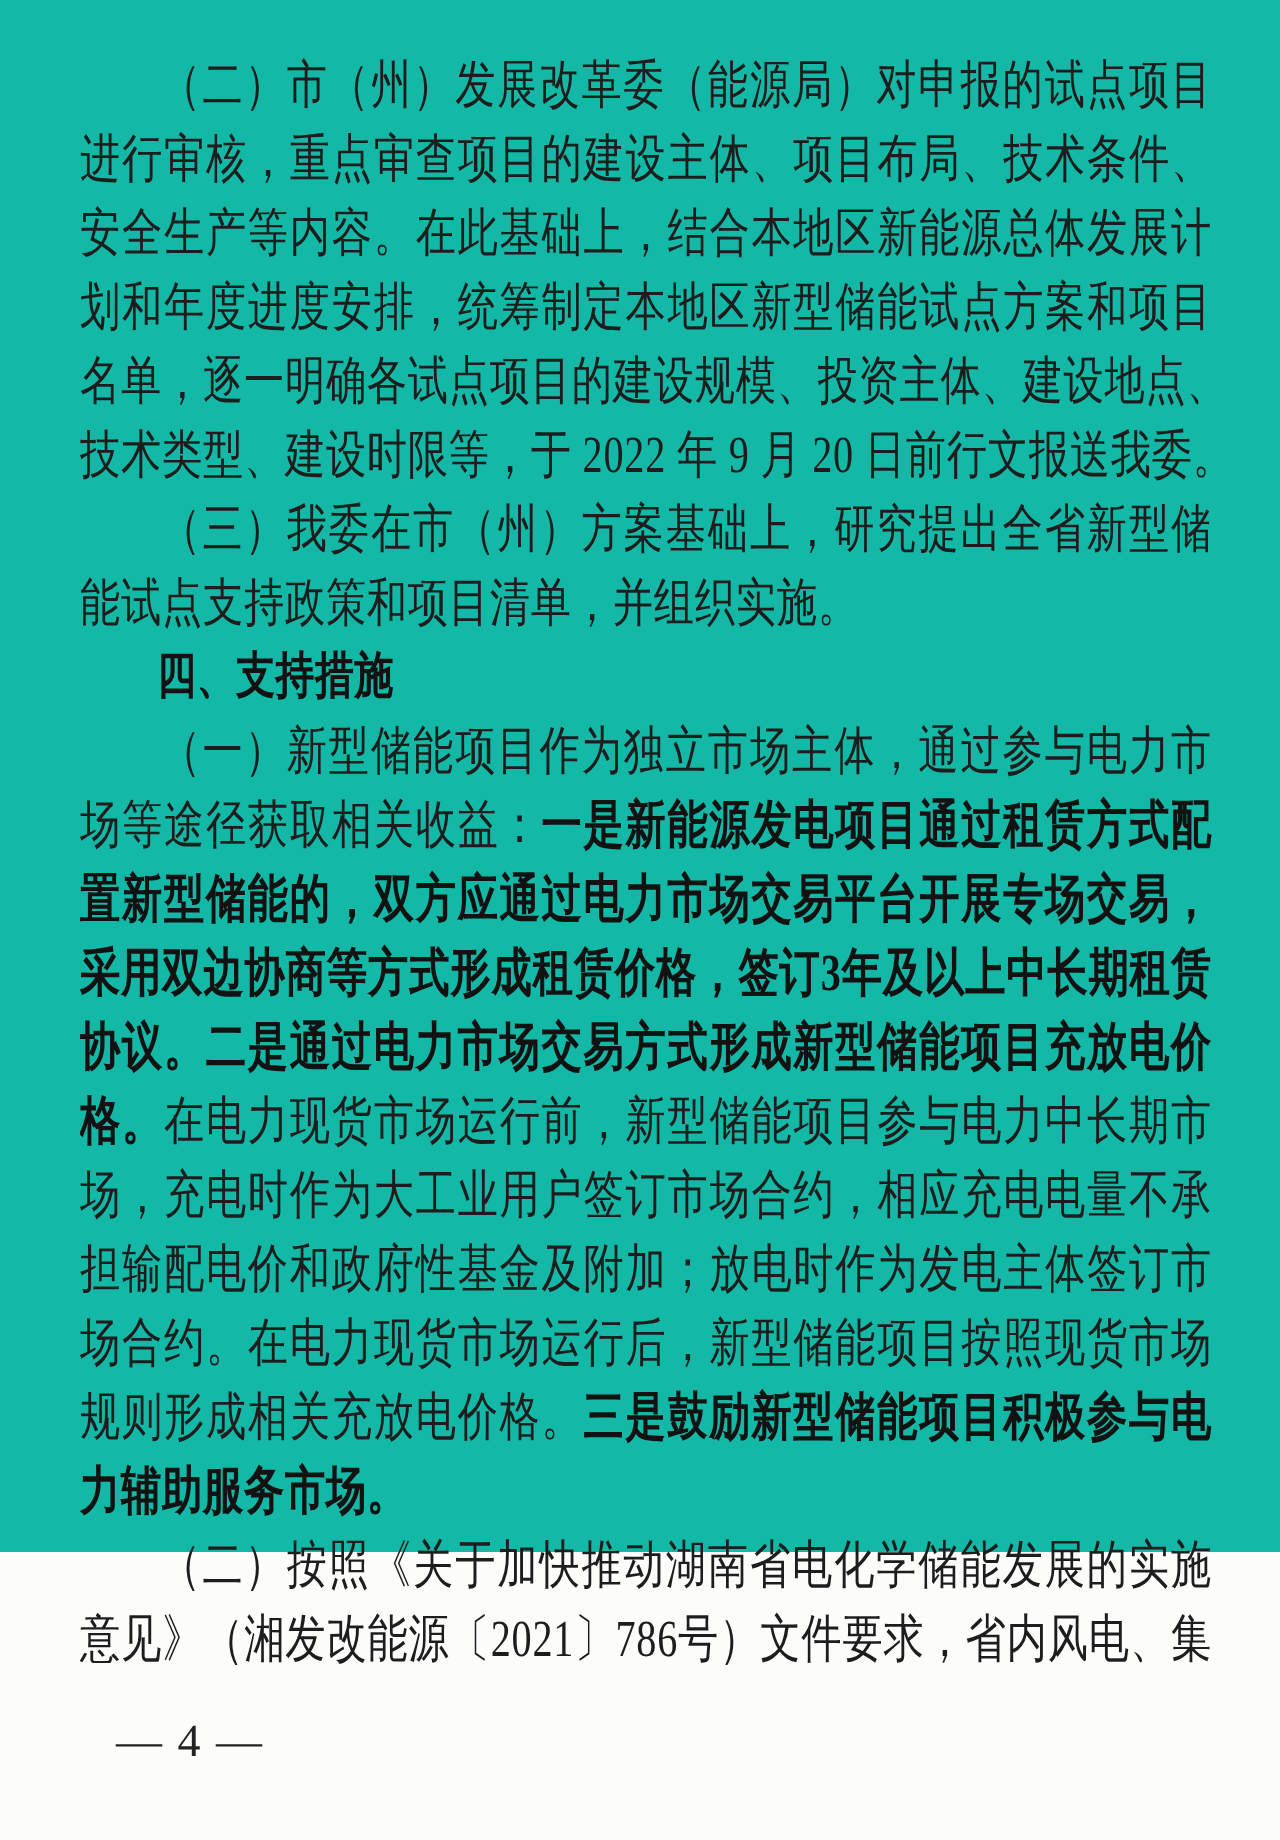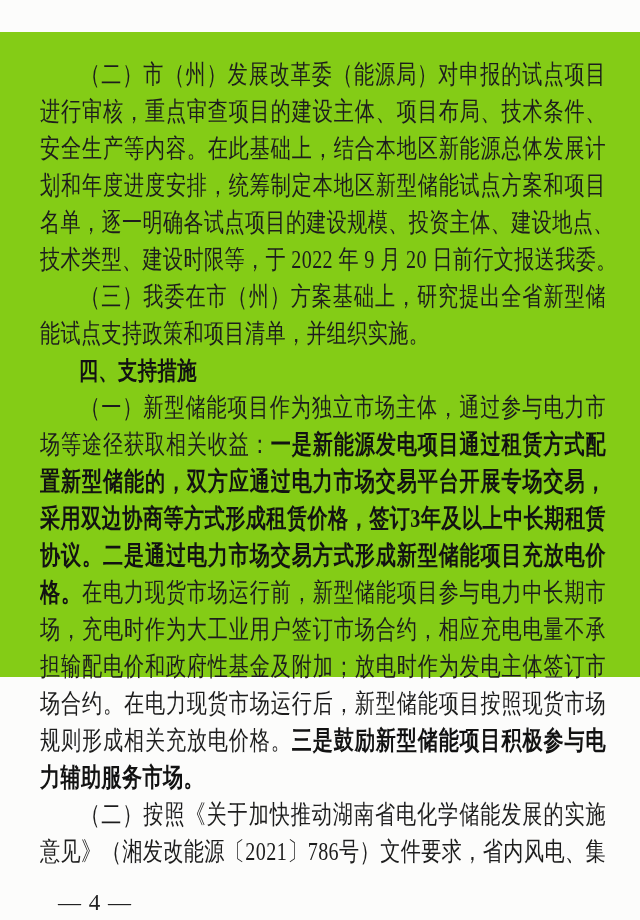--- a/index.html
+++ b/index.html
@@ -6,25 +6,24 @@
     margin: 0;
     padding: 0;
     width: 640px;
     height: 920px;
     overflow: hidden;
     background: #fcfcfb;
   }
   .page {
     position: relative;
     width: 640px;
-    height: 645px;
-    background: #84cc16;
+    height: 776px;
+    background: #14b8a6;
     font-family: "Liberation Serif", "DejaVu Serif", serif;
     color: #1d1d1d;
-    margin-top: 32px;
   }
   .doc-body {
     position: absolute;
     left: 40px;
     top: 24px;
     width: 732px;
     transform: scaleX(0.7732);
     transform-origin: 0 0;
   }
   .line {

